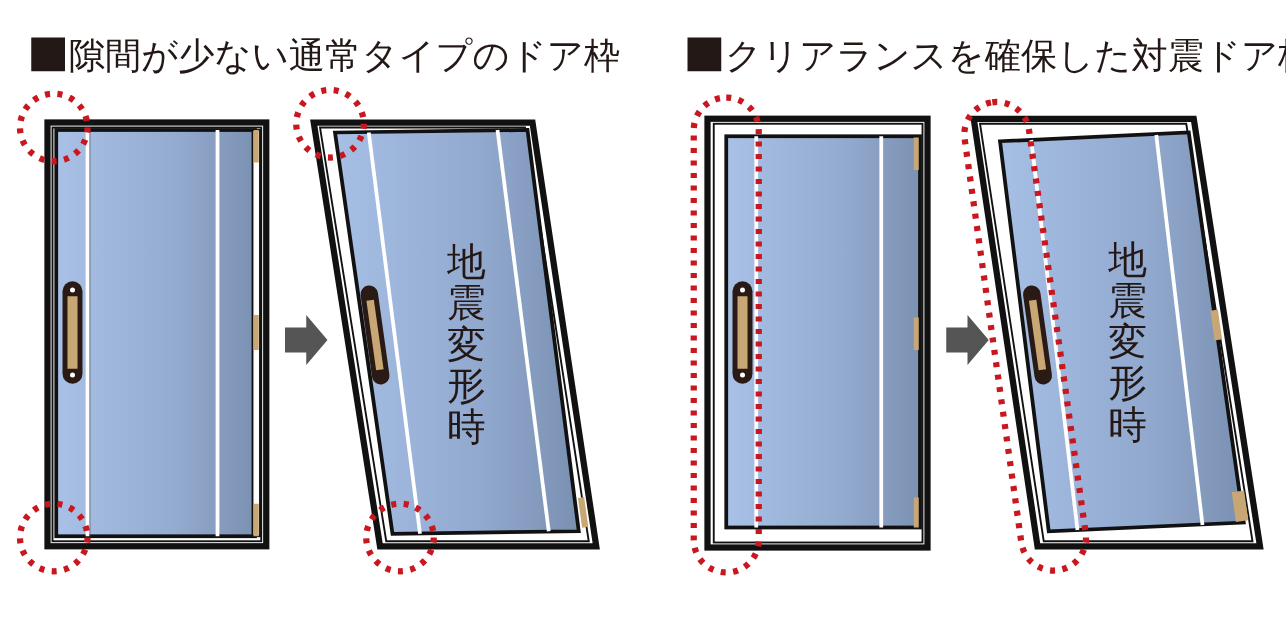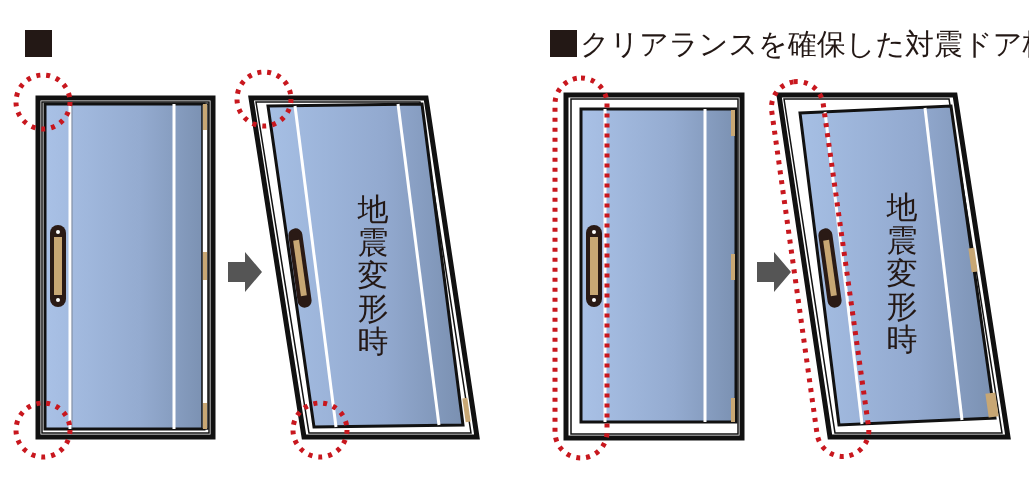--- a/index.html
+++ b/index.html
@@ -7,21 +7,21 @@
   .title { position:absolute; top:26px; font-size:29px; color:#231815; letter-spacing:0px; white-space:nowrap; line-height:36px; }
   .title .sq { display:inline-block; width:27px; height:27px; background:#231815; vertical-align:-3px; margin-right:3px; }
   #title-left { left:25px; }
   #title-right { left:550px; }
   svg { position:absolute; left:0; top:0; }
   .vtext { font-family:"DejaVu Sans", sans-serif; font-size:31px; fill:#231815; font-weight:normal; }
 </style>
 </head>
 <body>
 
-<div class="title" id="title-left"><span class="sq"></span></div>
+<div class="title" id="title-left"><span class="sq"></span><span>隙間が少ない通常タイプのドア枠</span></div>
 <div class="title" id="title-right"><span class="sq"></span><span>クリアランスを確保した対震ドア枠</span></div>
 
 <svg width="1029" height="504" viewBox="0 0 1029 504">
   <defs>
     <linearGradient id="doorGrad" x1="0" y1="0" x2="1" y2="0">
       <stop offset="0" stop-color="#a9c1e6"></stop>
       <stop offset="0.6" stop-color="#94abd0"></stop>
       <stop offset="1" stop-color="#7b91b2"></stop>
     </linearGradient>
     <linearGradient id="doorGrad2" x1="0" y1="0" x2="1" y2="0">

